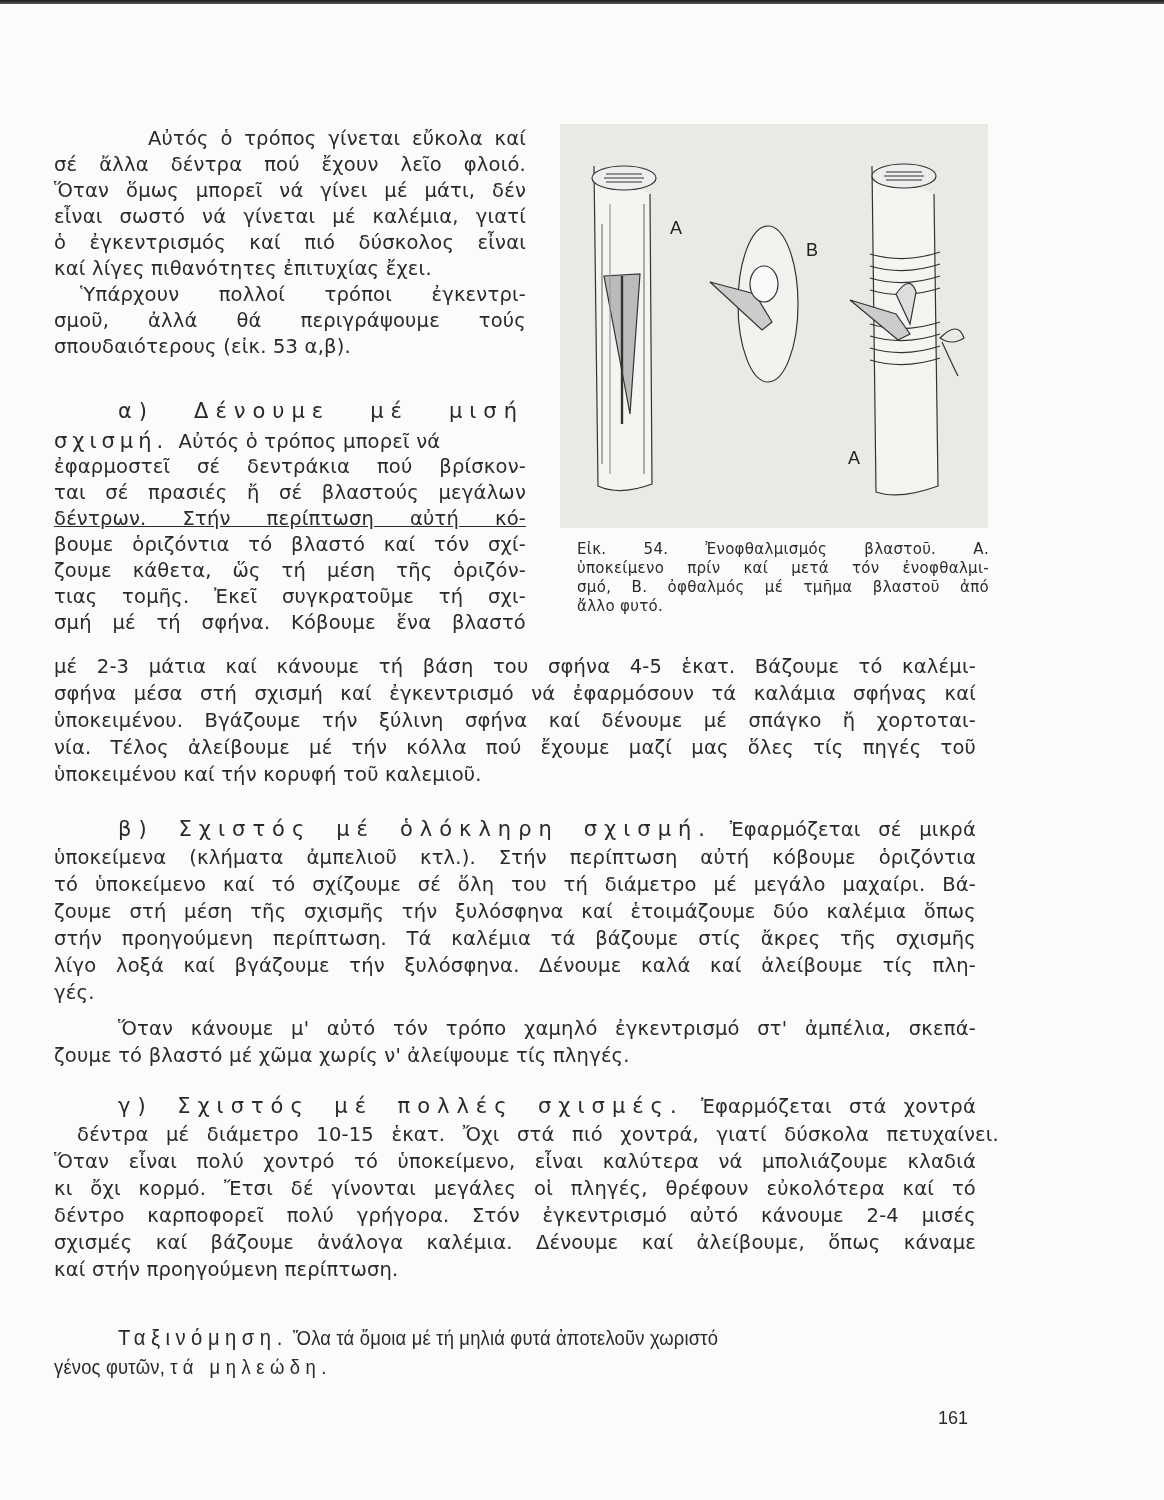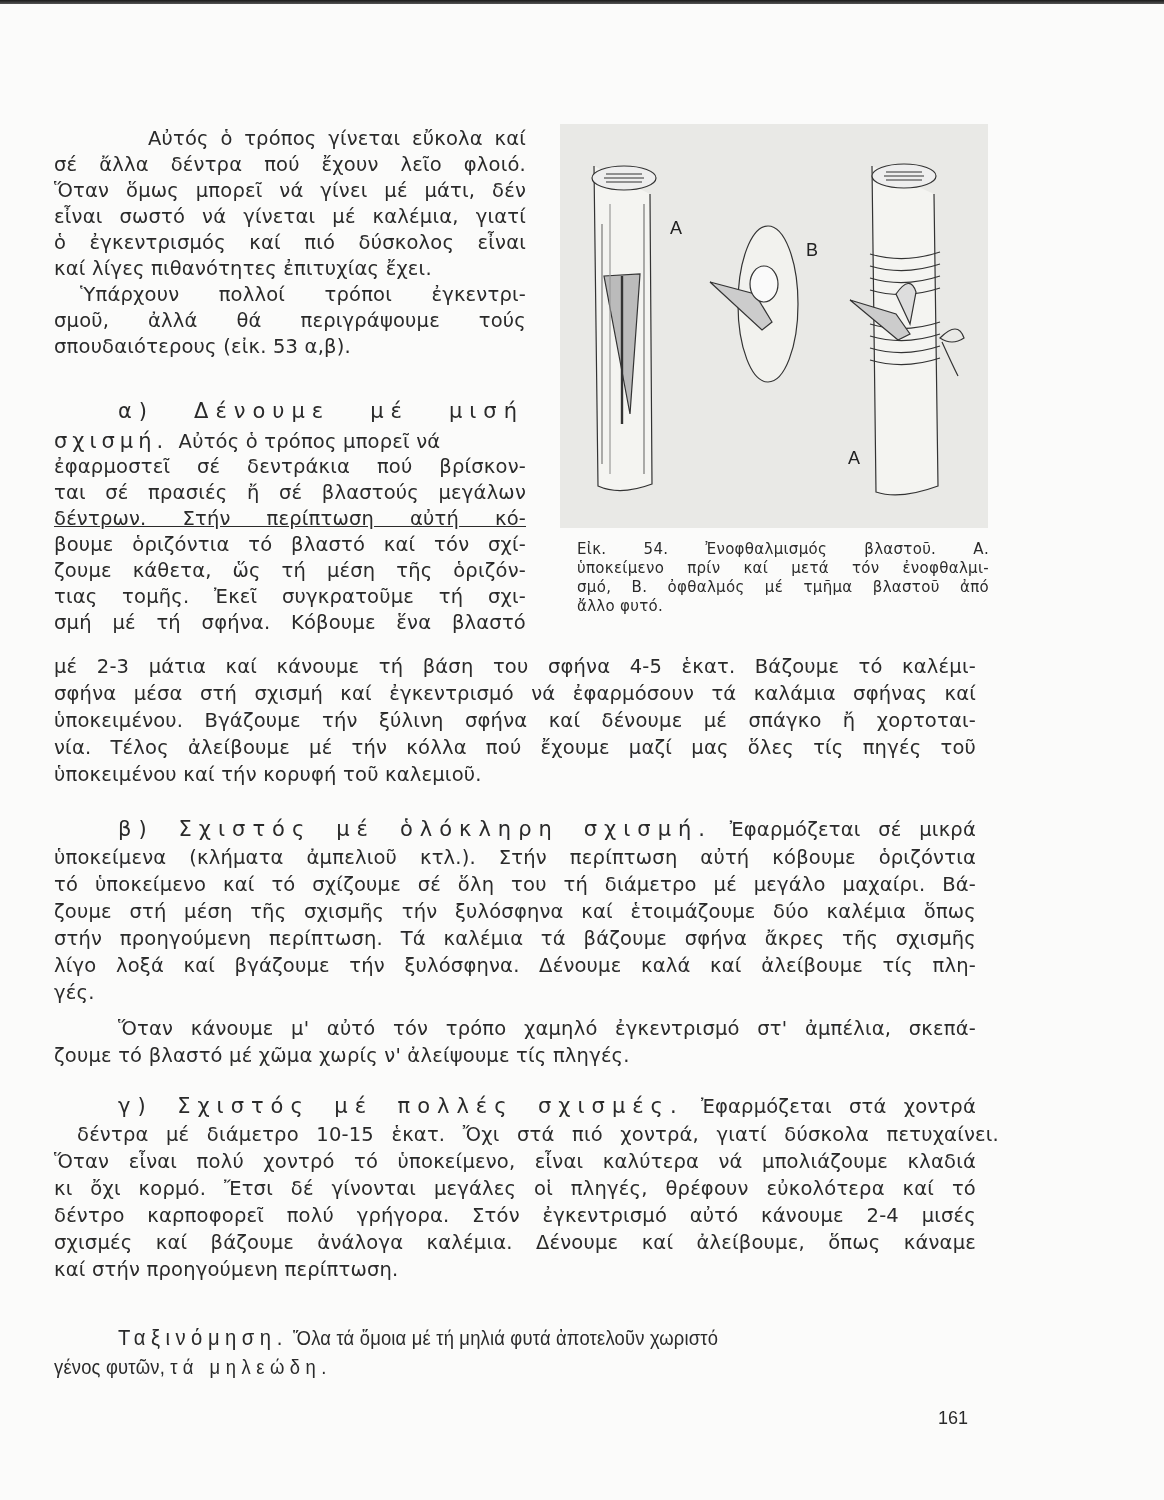--- a/index.html
+++ b/index.html
@@ -128,21 +128,21 @@
   <div class="line col-full" style="top:845px;">
       <span class="just">ὑποκείμενα (κλήματα ἀμπελιοῦ κτλ.). Στήν περίπτωση αὐτή κόβουμε ὁριζόντια</span>
     </div>
   <div class="line col-full" style="top:872px;">
       <span class="just">τό ὑποκείμενο καί τό σχίζουμε σέ ὅλη του τή διάμετρο μέ μεγάλο μαχαίρι. Βά-</span>
     </div>
   <div class="line col-full" style="top:899px;">
       <span class="just">ζουμε στή μέση τῆς σχισμῆς τήν ξυλόσφηνα καί ἑτοιμάζουμε δύο καλέμια ὅπως</span>
     </div>
   <div class="line col-full" style="top:926px;">
-      <span class="just">στήν προηγούμενη περίπτωση. Τά καλέμια τά βάζουμε σφήνα ἄκρες τῆς σχισμῆς</span>
+      <span class="just">στήν προηγούμενη περίπτωση. Τά καλέμια τά βάζουμε στίς ἄκρες τῆς σχισμῆς</span>
     </div>
   <div class="line col-full" style="top:953px;">
       <span class="just">λίγο λοξά καί βγάζουμε τήν ξυλόσφηνα. Δένουμε καλά καί ἀλείβουμε τίς πλη-</span>
     </div>
   <div class="line col-full" style="top:980px;"><span>γές.</span></div>
   <div class="line col-full" style="top:1016px;left:118px;width:858px;">
       <span class="just">Ὅταν κάνουμε μ' αὐτό τόν τρόπο χαμηλό ἐγκεντρισμό στ' ἀμπέλια, σκεπά-</span>
     </div>
   <div class="line col-full" style="top:1043px;"><span>ζουμε τό βλαστό μέ χῶμα χωρίς ν' ἀλείψουμε τίς πληγές.</span></div>
 </div>

